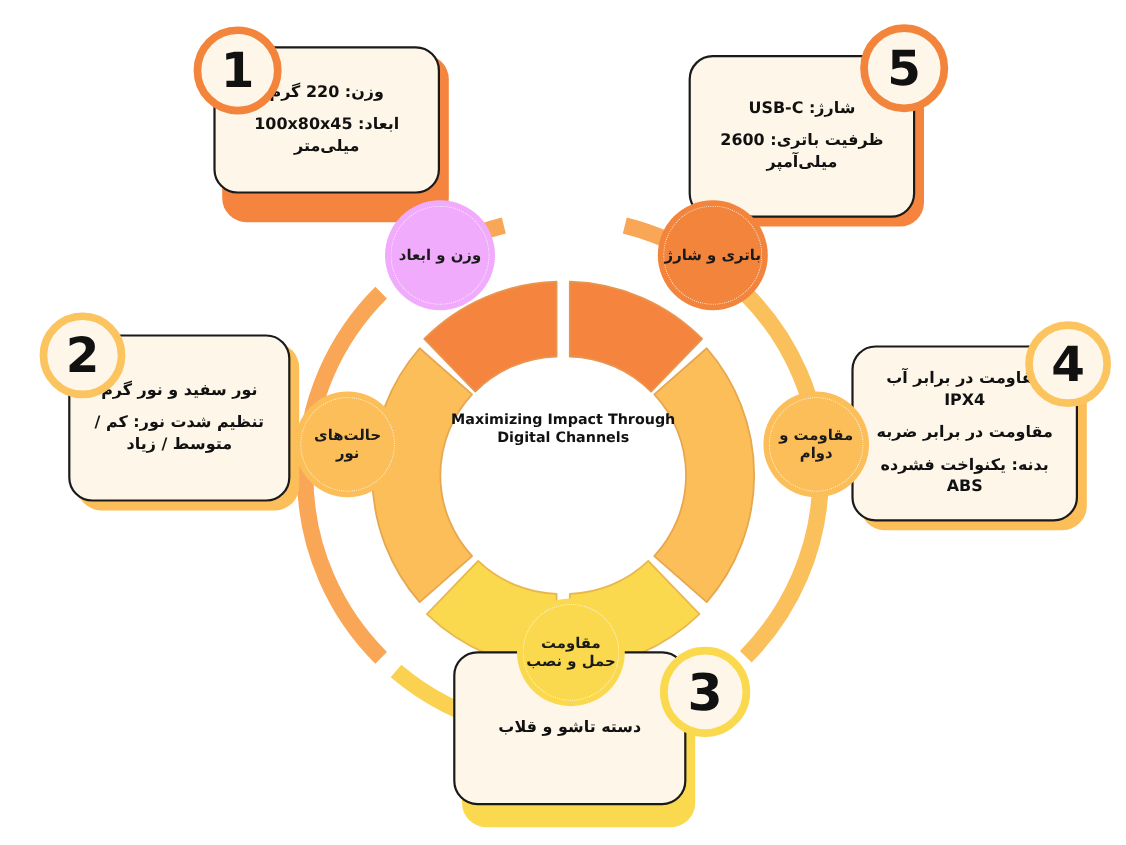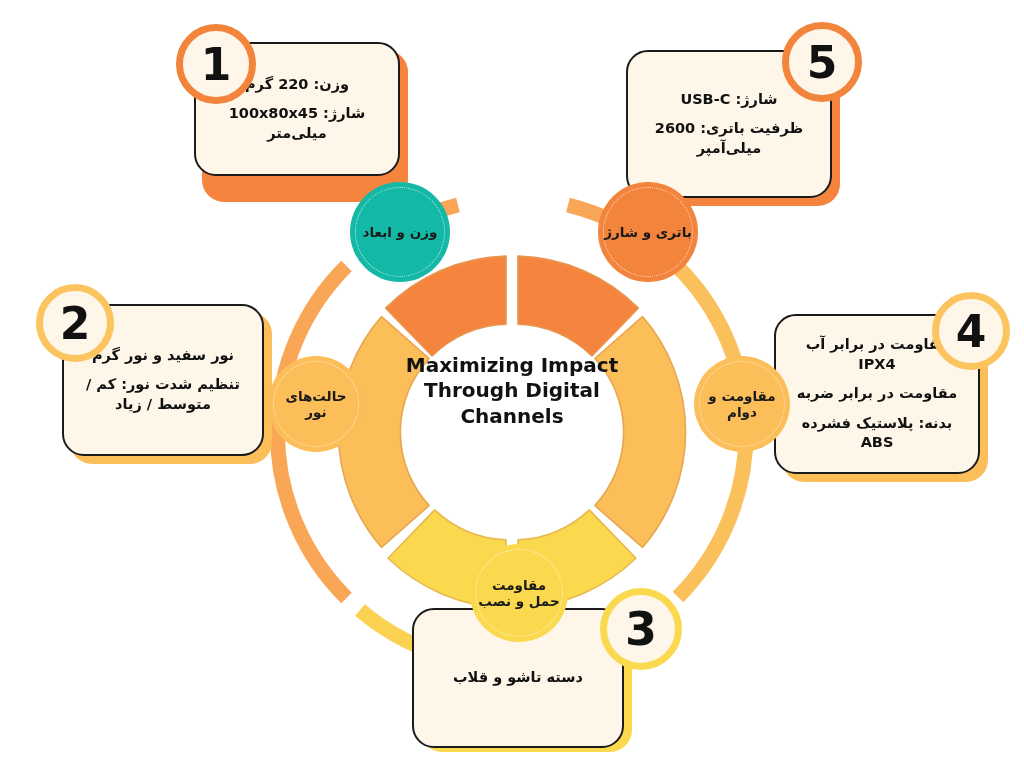--- a/index.html
+++ b/index.html
@@ -107,21 +107,21 @@
     position: absolute;
     left: 402px;
     top: 330px;
     width: 220px;
     height: 122px;
     display: flex;
     align-items: center;
     justify-content: center;
     text-align: center;
     font-weight: bold;
-    font-size: 20px;
+    font-size: 13px;
     line-height: 1.28;
     color: #121212;
     z-index: 7;
   }
 </style>
 </head>
 <body>
 
 <div id="stage">
 
@@ -142,21 +142,21 @@
 
     <path d="M 374.5 128.6 A 176 176 0 0 1 374.5 359.4 L 326.8 317.5 A 108 108 0 0 0 326.8 170.5 Z" fill="#FBBE58" stroke="#E8A64E" stroke-width="1.6" stroke-linejoin="round"></path>
 
     <path d="M 120.1 370.3 A 176 176 0 0 0 238 419.9 L 238 351.9 A 108 108 0 0 1 166.7 321.9 Z" fill="#FBD94E" stroke="#E8B84E" stroke-width="1.6" stroke-linejoin="round"></path>
 
     <path d="M 367.9 370.3 A 176 176 0 0 1 250 419.9 L 250 351.9 A 108 108 0 0 0 321.3 321.9 Z" fill="#FBD94E" stroke="#E8B84E" stroke-width="1.6" stroke-linejoin="round"></path>
   </svg>
 
   <div id="center-title">Maximizing Impact Through Digital Channels</div>
 
-  <div class="label-circle" style="left:350px; top:182px; width:100px; height:100px; background:#14b8a6;">
+  <div class="label-circle" style="left:350px; top:182px; width:100px; height:100px; background:#f0abfc;">
     <span>وزن و ابعاد</span>
   </div>
 
   <div class="label-circle" style="left:268px; top:356px; width:96px; height:96px; background:#FBBE58;">
     <span>حالت‌های نور</span>
   </div>
 
   <div class="label-circle" style="left:470px; top:544px; width:98px; height:98px; background:#FBD94E;">
     <span>مقاومت حمل و نصب</span>
   </div>
@@ -165,21 +165,21 @@
     <span>مقاومت و دوام</span>
   </div>
 
   <div class="label-circle" style="left:598px; top:182px; width:100px; height:100px; background:#F2843C;">
     <span>باتری و شارژ</span>
   </div>
 
   <div class="card-shadow" style="left:202px; top:50px; width:206px; height:152px; background:#F5843F;"></div>
   <div class="card" style="left:194px; top:42px; width:206px; height:134px;">
     <div class="card-line">وزن: 220 گرم</div>
-    <div class="card-line">شارژ: 100x80x45 میلی‌متر</div>
+    <div class="card-line">ابعاد: 100x80x45 میلی‌متر</div>
   </div>
   <div class="num" style="left:176px; top:24px; width:80px; height:80px; border:7px solid #F2843C; font-size:44px;">
     <span>1</span>
   </div>
 
   <div class="card-shadow" style="left:634px; top:58px; width:206px; height:148px; background:#F5843F;"></div>
   <div class="card" style="left:626px; top:50px; width:206px; height:148px;">
     <div class="card-line">شارژ: USB-C</div>
     <div class="card-line">ظرفیت باتری: 2600 میلی‌آمپر</div>
   </div>
@@ -193,27 +193,27 @@
     <div class="card-line">تنظیم شدت نور: کم / متوسط / زیاد</div>
   </div>
   <div class="num" style="left:36px; top:284px; width:78px; height:78px; border:7px solid #FBC45F; font-size:44px;">
     <span>2</span>
   </div>
 
   <div class="card-shadow" style="left:782px; top:322px; width:206px; height:160px; background:#FBBE58;"></div>
   <div class="card" style="left:774px; top:314px; width:206px; height:160px;">
     <div class="card-line">مقاومت در برابر آب IPX4</div>
     <div class="card-line">مقاومت در برابر ضربه</div>
-    <div class="card-line">بدنه: پلاستیک فشرده ABS</div>
+    <div class="card-line">بدنه: یکنواخت فشرده ABS</div>
   </div>
   <div class="num" style="left:932px; top:292px; width:78px; height:78px; border:7px solid #FBC45F; font-size:44px;">
     <span>4</span>
   </div>
 
   <div class="card-shadow" style="left:420px; top:612px; width:212px; height:140px; background:#FBD94E;"></div>
-  <div class="card" style="left:412px; top:608px; width:212px; height:140px;">
+  <div class="card" style="left:412px; top:592px; width:212px; height:140px;">
     <div class="card-line">دسته تاشو و قلاب</div>
   </div>
   <div class="num" style="left:600px; top:588px; width:82px; height:82px; border:7px solid #FBD94E; font-size:46px;">
     <span>3</span>
   </div>
 
 </div>
 
 </body></html>

